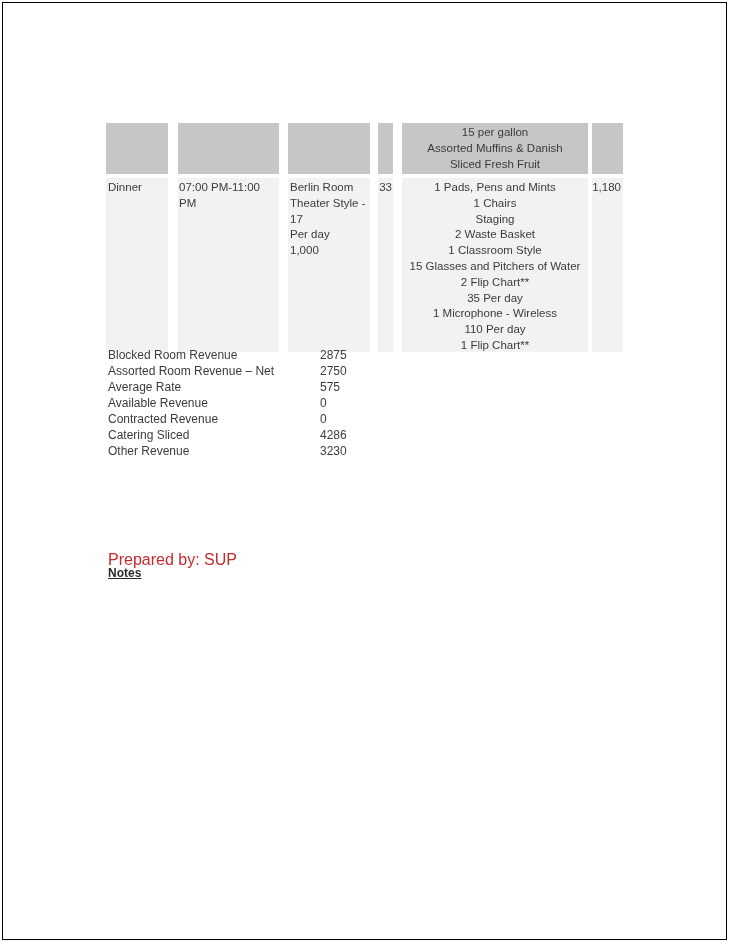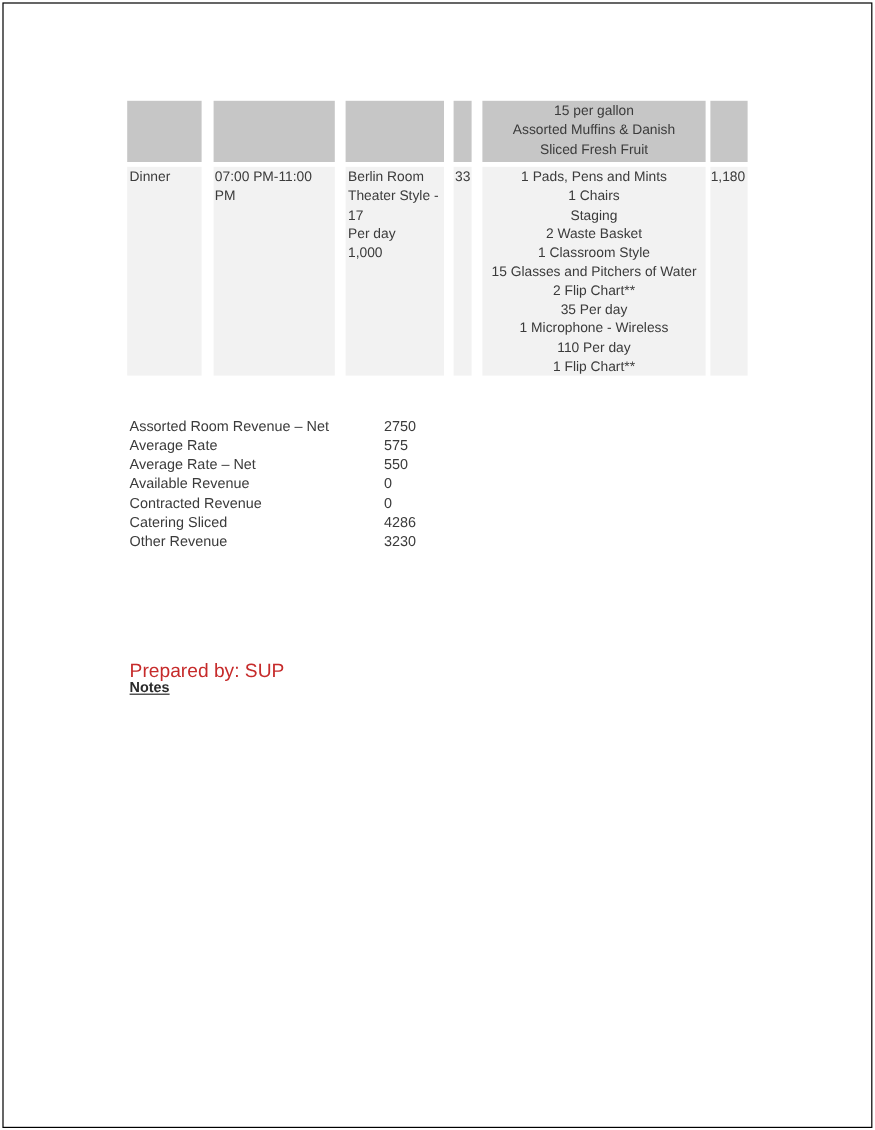--- a/index.html
+++ b/index.html
@@ -28,21 +28,21 @@
   
   .event-table {
     position: absolute;
     left: 106px;
     top: 84px;
     width: 517px;
     height: 229px;
     font-size: 11.5px;
     line-height: 15.8px;
   }
-  .t-row { position: absolute; left: 0; width: 613px; }
+  .t-row { position: absolute; left: 0; width: 613px; margin-top: 39px; }
   .t-row.header-row { top: 0; height: 51px; }
   .t-row.dinner-row { top: 55px; height: 174px; }
   .cell {
     position: absolute;
     top: 0;
     bottom: 0;
     padding-top: 2px;
     box-sizing: border-box;
     overflow: hidden;
   }
@@ -123,30 +123,30 @@
 35 Per day
 1 Microphone - Wireless
 110 Per day
 1 Flip Chart**</div>
       <div class="cell c6">1,180</div>
     </div>
   </div>
 
   <div class="revenue">
     <div class="rev-row">
+      <span class="rev-label">Blocked Room Revenue</span>
+      <span class="rev-value">2875</span>
+    </div>
+    <div class="rev-row">
       <span class="rev-label">Assorted Room Revenue – Net</span>
       <span class="rev-value">2750</span>
     </div>
     <div class="rev-row">
       <span class="rev-label">Average Rate</span>
       <span class="rev-value">575</span>
-    </div>
-    <div class="rev-row">
-      <span class="rev-label">Average Rate – Net</span>
-      <span class="rev-value">550</span>
     </div>
     <div class="rev-row">
       <span class="rev-label">Available Revenue</span>
       <span class="rev-value">0</span>
     </div>
     <div class="rev-row">
       <span class="rev-label">Contracted Revenue</span>
       <span class="rev-value">0</span>
     </div>
     <div class="rev-row">

